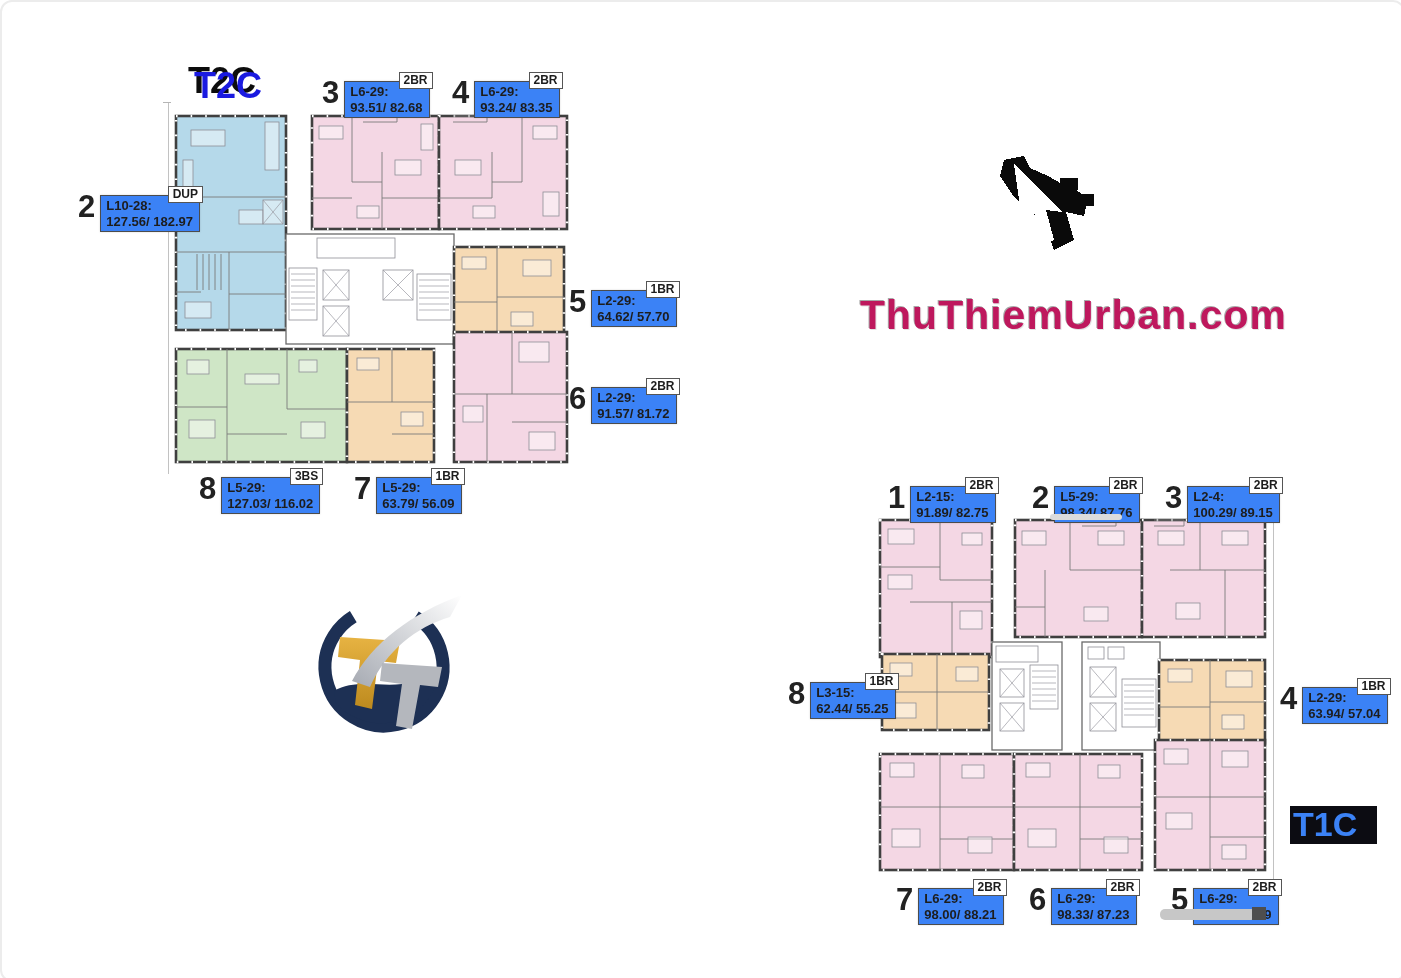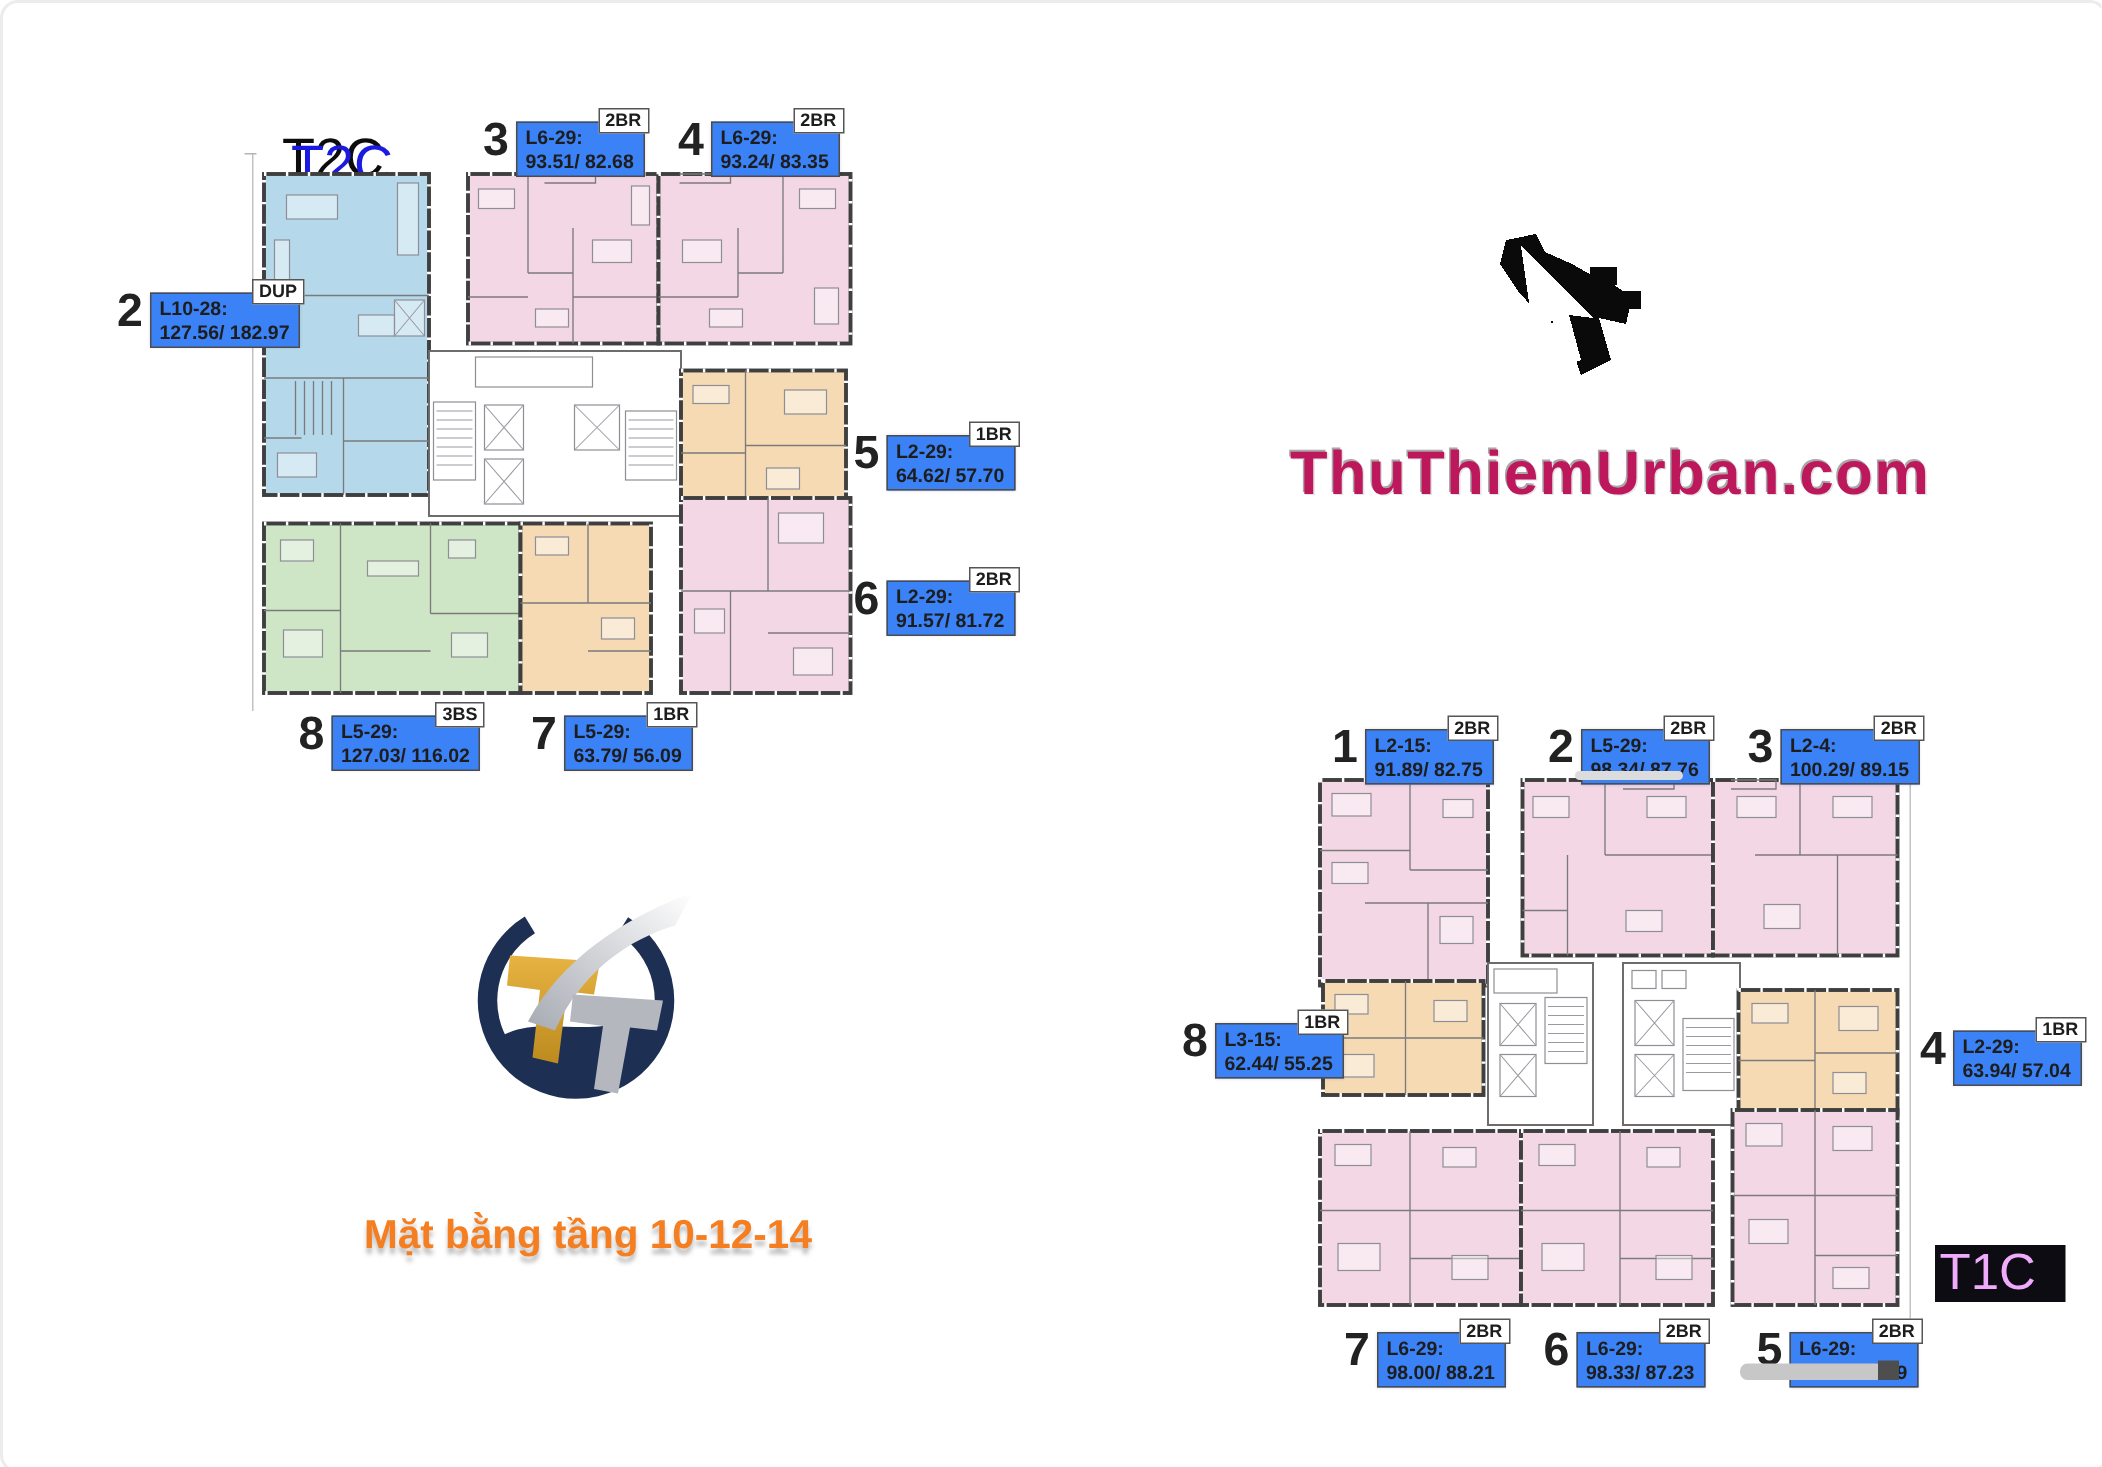--- a/index.html
+++ b/index.html
@@ -3,23 +3,23 @@
 <meta charset="utf-8">
 <style>
   html,body{margin:0;padding:0;background:#fff;}
   #canvas{
     position:relative;width:1401px;height:978px;background:#fff;
     border:2px solid #ececec;border-radius:12px;overflow:hidden;
     font-family:"Liberation Sans",sans-serif;
   }
   .abs{position:absolute;}
   
-  .tower-tag{font-weight:normal;font-size:36px;color:#1a1ae0;line-height:1;margin-top:24px;}
+  .tower-tag{font-weight:bold;font-size:36px;color:#1a1ae0;line-height:1;}
   .tag-t2c{left:192px;top:66px;text-shadow:-6px -5px 0 #0c0c0c;}
-  .tag-t1c{left:1288px;top:804px;background:#0c0c12;color:#f0abfc;padding:1px 20px 3px 3px;font-size:34px;}
+  .tag-t1c{left:1288px;top:804px;background:#0c0c12;color:#3b82f6;padding:1px 20px 3px 3px;font-size:34px;}
   
   .unit-label{position:absolute;display:flex;align-items:flex-start;gap:5px;color:#1d1d1d;}
   .unit-no{font-size:31px;font-weight:bold;line-height:1;margin-top:3px;color:#222;}
   .ubox{position:relative;margin-top:7px;background:#3b82f6;border:1px solid #4c4c4c;
         padding:2px 6px 2px 5px;font-size:13px;font-weight:bold;white-space:nowrap;
         box-shadow:0 0 2px rgba(0,0,0,.15);}
   .ucode{display:block;padding-right:32px;}
   .uarea{display:block;margin-top:1px;}
   .uchip{position:absolute;top:-10px;right:-4px;background:#fff;border:1px solid #555;
          padding:0 4px 1px 4px;font-size:12px;font-weight:bold;line-height:1.2;}
@@ -391,19 +391,18 @@
           <stop offset="1" stop-color="#ffffff"></stop>
       </linearGradient>
     </defs>
     <circle cx="84" cy="80" r="59" fill="none" stroke="#1d3054" stroke-width="13" stroke-dasharray="305 66" transform="rotate(-58 84 80)"></circle>
     <path d="M34,104 C54,92 80,100 102,97 C120,94 132,86 140,78 C139,100 127,121 105,131 C80,143 50,133 36,116 Z" fill="#1d3054"></path>
     <polygon points="40,50 100,54 96,76 78,74 72,122 55,118 60,73 38,70" fill="url(#goldGrad)"></polygon>
     <path d="M52,94 C72,56 112,26 162,8 L150,30 C116,40 86,64 70,100 Z" fill="url(#silvGrad)"></path>
     <polygon points="82,76 142,80 138,100 120,98 112,142 96,139 102,97 80,94" fill="#b4b7bd"></polygon>
   </svg>
 
-  <div class="abs brand-sub">Mặt bằng tầng 10-12-14</div>
 
   <div class="abs artifact-smudge"></div>
   <div class="abs artifact-bar"></div>
   <div class="abs artifact-sq"></div>
 
 </div>
 
 </body></html>

